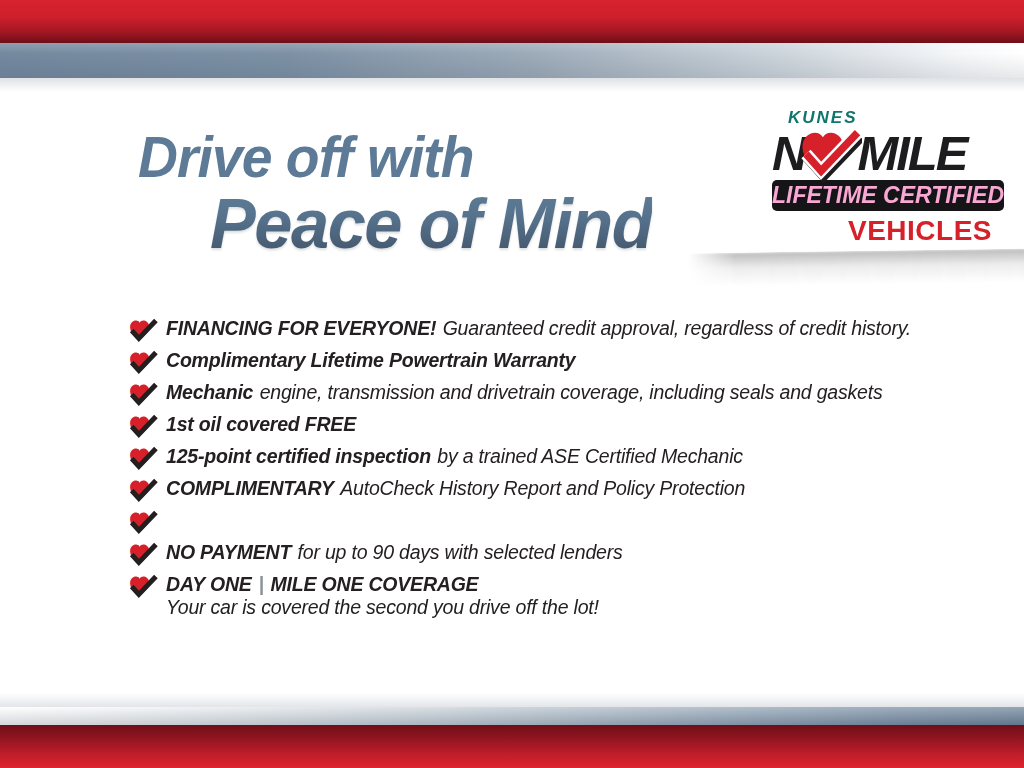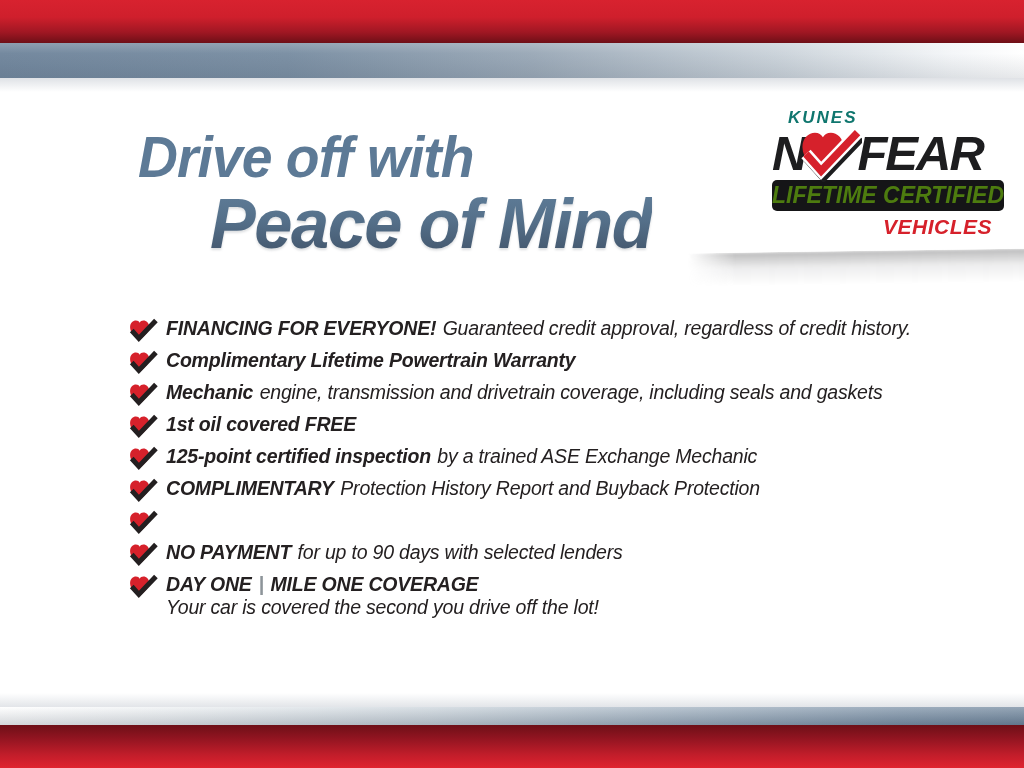--- a/index.html
+++ b/index.html
@@ -55,23 +55,23 @@
     transform:scaleX(.98);transform-origin:left;
   }
   
   .logo{position:absolute;left:772px;top:108px;width:238px;}
   .logo-brand{display:block;margin-left:16px;color:#0f766e;font-size:17px;font-weight:bold;font-style:italic;letter-spacing:2px;}
   .logo-word{display:flex;align-items:flex-end;margin-top:-2px;color:#1d1d1f;font-size:49px;line-height:52px;font-weight:bold;font-style:italic;letter-spacing:-2px;}
   .logo-word .glyph{width:64px;height:56px;margin:0 -5px -3px -7px;flex:0 0 auto;}
   .logo-banner{
     margin-top:1px;width:232px;height:31px;border-radius:5px;background:#151517;
     display:flex;align-items:center;justify-content:center;
-    color:#4d7c0f;font-size:23px;font-weight:bold;font-style:italic;white-space:nowrap;
+    color:#f9a8d4;font-size:23px;font-weight:bold;font-style:italic;white-space:nowrap;
   }
-  .logo-vehicles{display:block;margin-top:4px;padding-right:18px;text-align:right;color:#d6212b;font-size:21px;font-weight:bold;font-style:italic;letter-spacing:.5px;}
+  .logo-vehicles{display:block;margin-top:4px;padding-right:18px;text-align:right;color:#d6212b;font-size:28px;font-weight:bold;letter-spacing:.5px;}
   
   .benefits{position:absolute;left:128px;top:312px;width:820px;}
   .row{display:flex;align-items:center;min-height:32px;}
   .row .icon{width:30px;height:25px;flex:0 0 auto;margin:5px 8px 0 0;}
   .row .txt{font-size:19.5px;line-height:32px;font-style:italic;color:#242021;letter-spacing:-.2px;white-space:nowrap;}
   .b{font-weight:bold;}
   .rest{margin-left:.33em;}
   .sep{color:#8d9499;font-weight:bold;margin:0 .35em;}
   .subline{font-size:19.5px;line-height:23px;font-style:italic;color:#242021;letter-spacing:-.2px;margin:-4px 0 0 38px;}
 </style>
@@ -104,21 +104,21 @@
   <div class="title-line title-1">Drive off with</div>
   <div class="title-line title-2">Peace of Mind</div>
 
   <div class="logo">
     <span class="logo-brand">KUNES</span>
     <div class="logo-word">
       <span>N</span>
       <svg class="glyph" viewBox="0 0 36 30">
           <use href="#logo-heartcheck"></use>
         </svg>
-      <span>FEAR</span>
+      <span>MILE</span>
     </div>
     <div class="logo-banner">LIFETIME CERTIFIED</div>
     <span class="logo-vehicles">VEHICLES</span>
   </div>
 
   <div class="benefits">
 
     <div class="row">
       <svg class="icon" viewBox="0 0 36 30">
           <use href="#bullet-heartcheck"></use>
@@ -144,28 +144,28 @@
       <svg class="icon" viewBox="0 0 36 30">
           <use href="#bullet-heartcheck"></use>
         </svg>
       <div class="txt"><span class="b">1st oil covered FREE</span><span class="rest"></span></div>
     </div>
 
     <div class="row">
       <svg class="icon" viewBox="0 0 36 30">
           <use href="#bullet-heartcheck"></use>
         </svg>
-      <div class="txt"><span class="b">125-point certified inspection</span><span class="rest">by a trained ASE Exchange Mechanic</span></div>
+      <div class="txt"><span class="b">125-point certified inspection</span><span class="rest">by a trained ASE Certified Mechanic</span></div>
     </div>
 
     <div class="row">
       <svg class="icon" viewBox="0 0 36 30">
           <use href="#bullet-heartcheck"></use>
         </svg>
-      <div class="txt"><span class="b">COMPLIMENTARY</span><span class="rest">Protection History Report and Buyback Protection</span></div>
+      <div class="txt"><span class="b">COMPLIMENTARY</span><span class="rest">AutoCheck History Report and Policy Protection</span></div>
     </div>
 
     <div class="row">
       <svg class="icon" viewBox="0 0 36 30">
           <use href="#bullet-heartcheck"></use>
         </svg>
     </div>
 
     <div class="row">
       <svg class="icon" viewBox="0 0 36 30">

